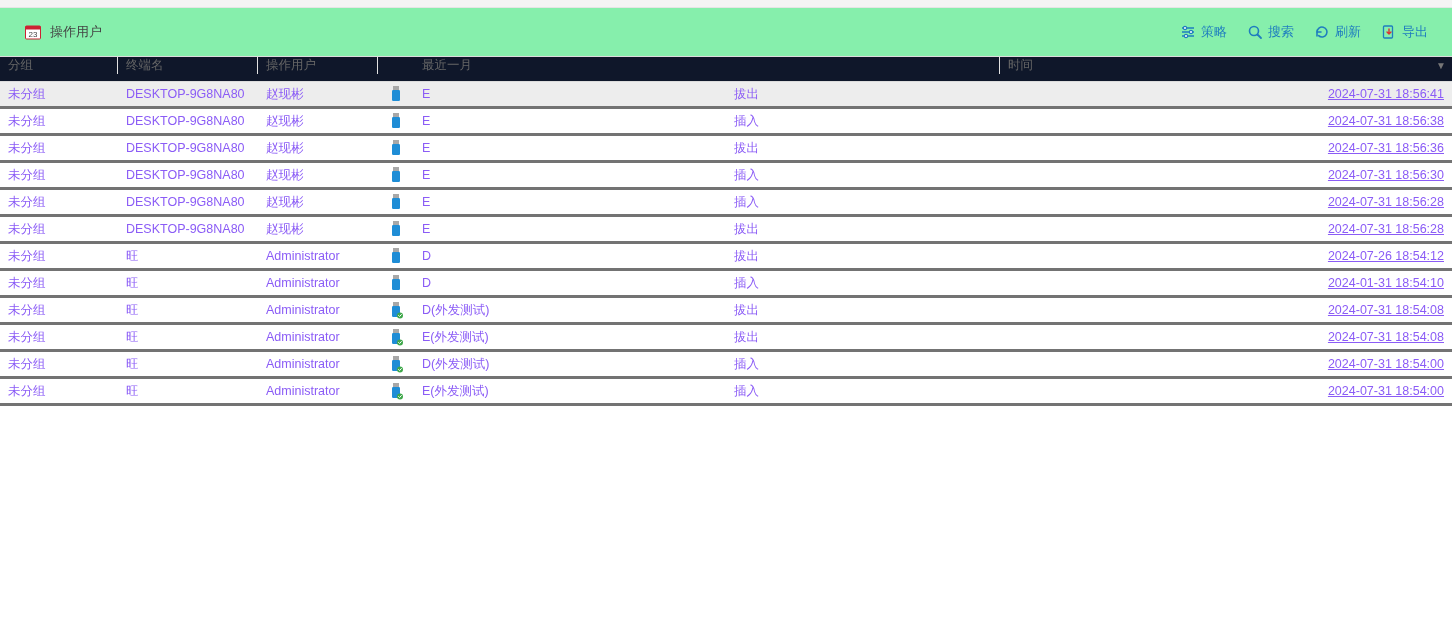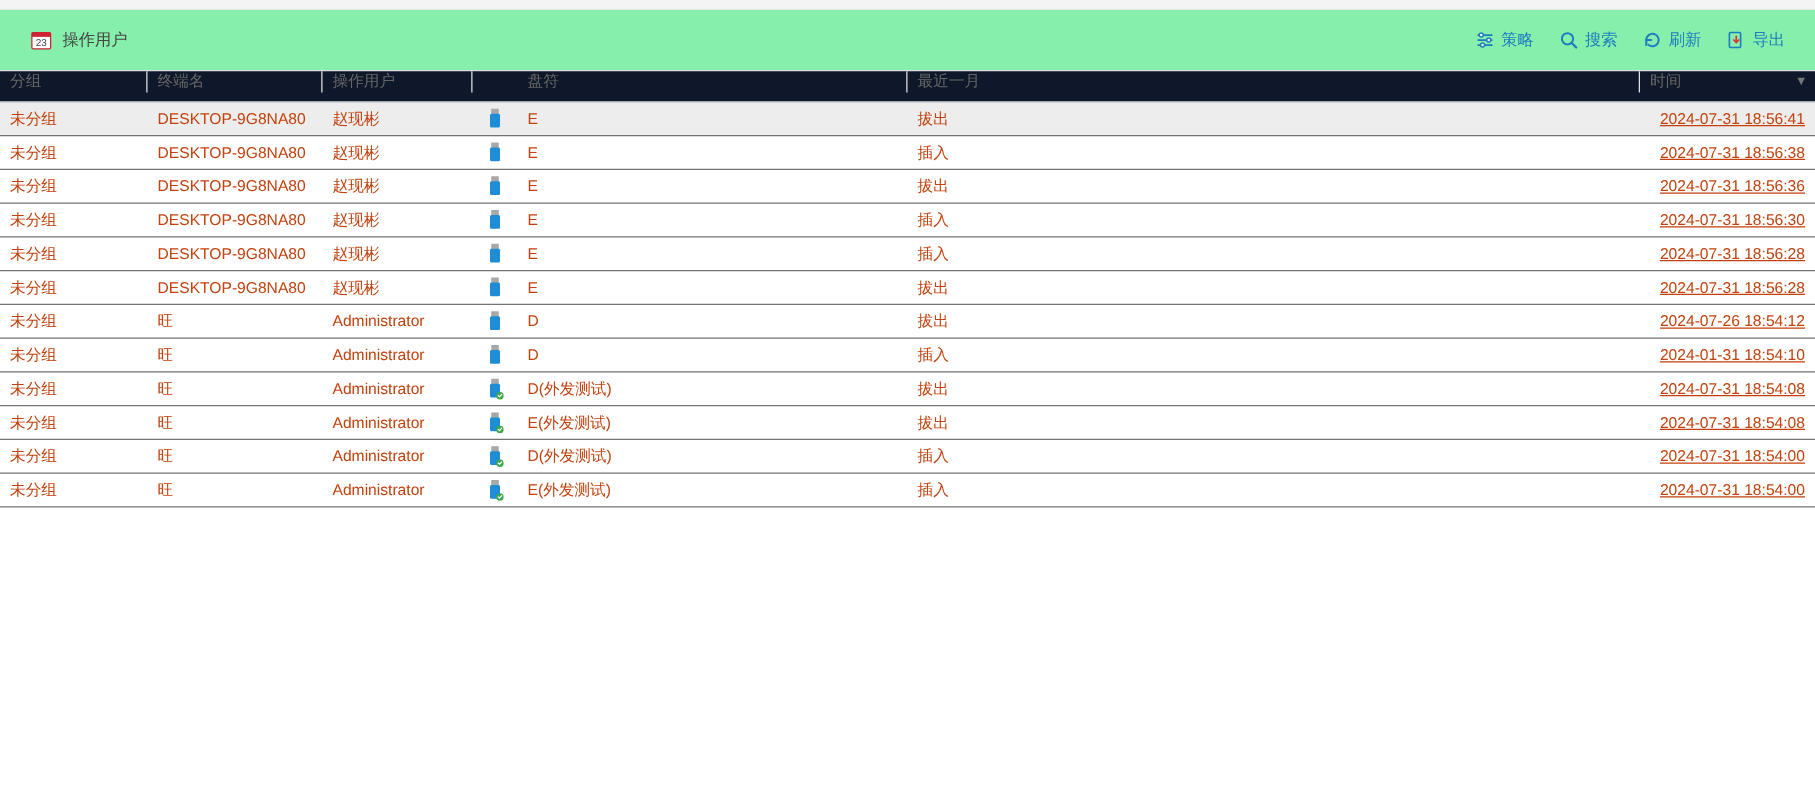--- a/index.html
+++ b/index.html
@@ -78,22 +78,22 @@
     right: 6px;
     color: #777;
     font-size: 10px;
   }
   .rows { }
   .row {
     display: flex;
     align-items: center;
     height: 27px;
     font-size: 12.5px;
-    color: #c2410c;
-    border-bottom: 1px solid #737373;
+    color: #8b5cf6;
+    border-bottom: 3px solid #737373;
   }
   .row.selected { background: #ededed; }
   .row .col { border-right: none; }
   .usb-icon { width: 14px; height: 18px; }
   .time-val { width: 100%; text-align: right; text-decoration: underline; }
 </style>
 </head>
 <body>
 
 <div class="topbar-spacer"></div>
@@ -145,23 +145,20 @@
   <div class="col col-group">
       <span>分组</span>
     </div>
   <div class="col col-terminal">
       <span>终端名</span>
     </div>
   <div class="col col-user">
       <span>操作用户</span>
     </div>
   <div class="col col-iconspc"></div>
-  <div class="col col-drive">
-      <span>盘符</span>
-    </div>
   <div class="col col-action">
       <span>最近一月</span>
     </div>
   <div class="col col-time">
     <span>时间</span>
     <span class="hdr-sort">▼</span>
   </div>
 </div>
 
 <div class="rows" id="rows">

